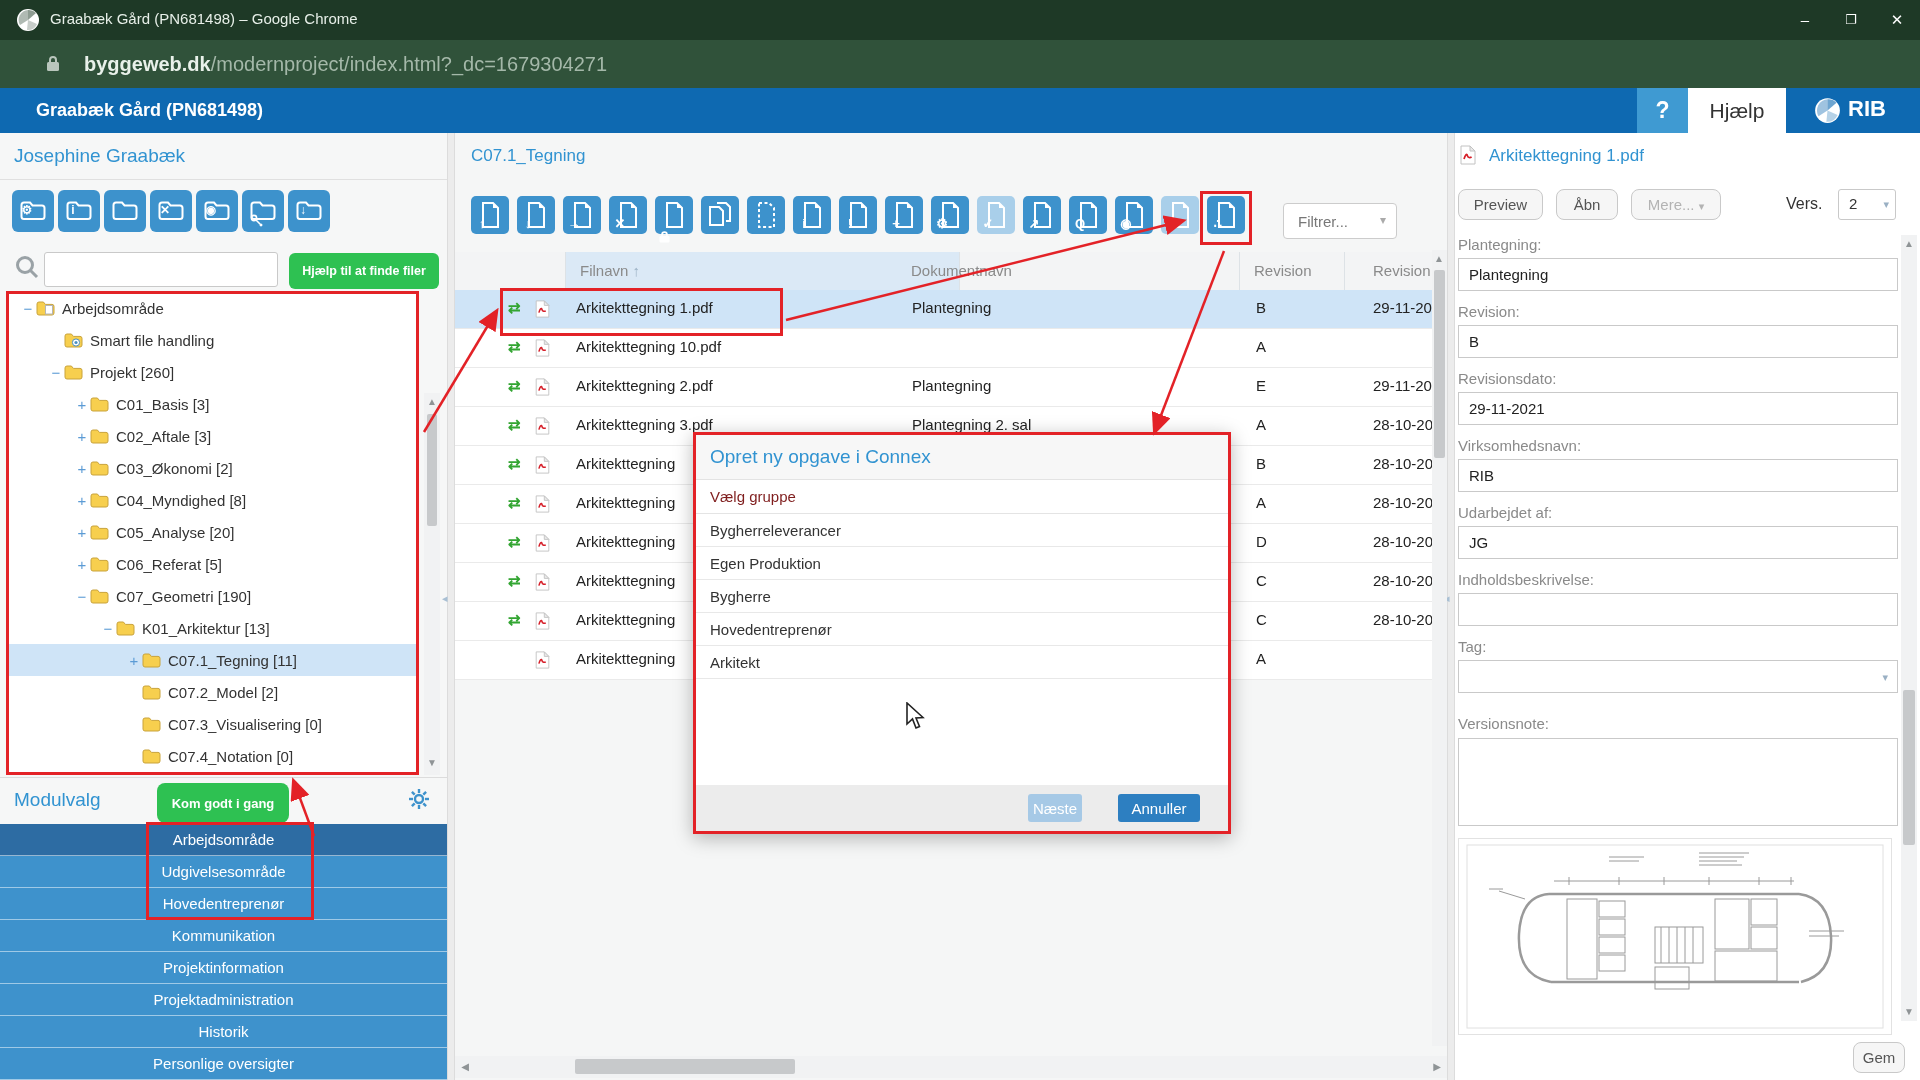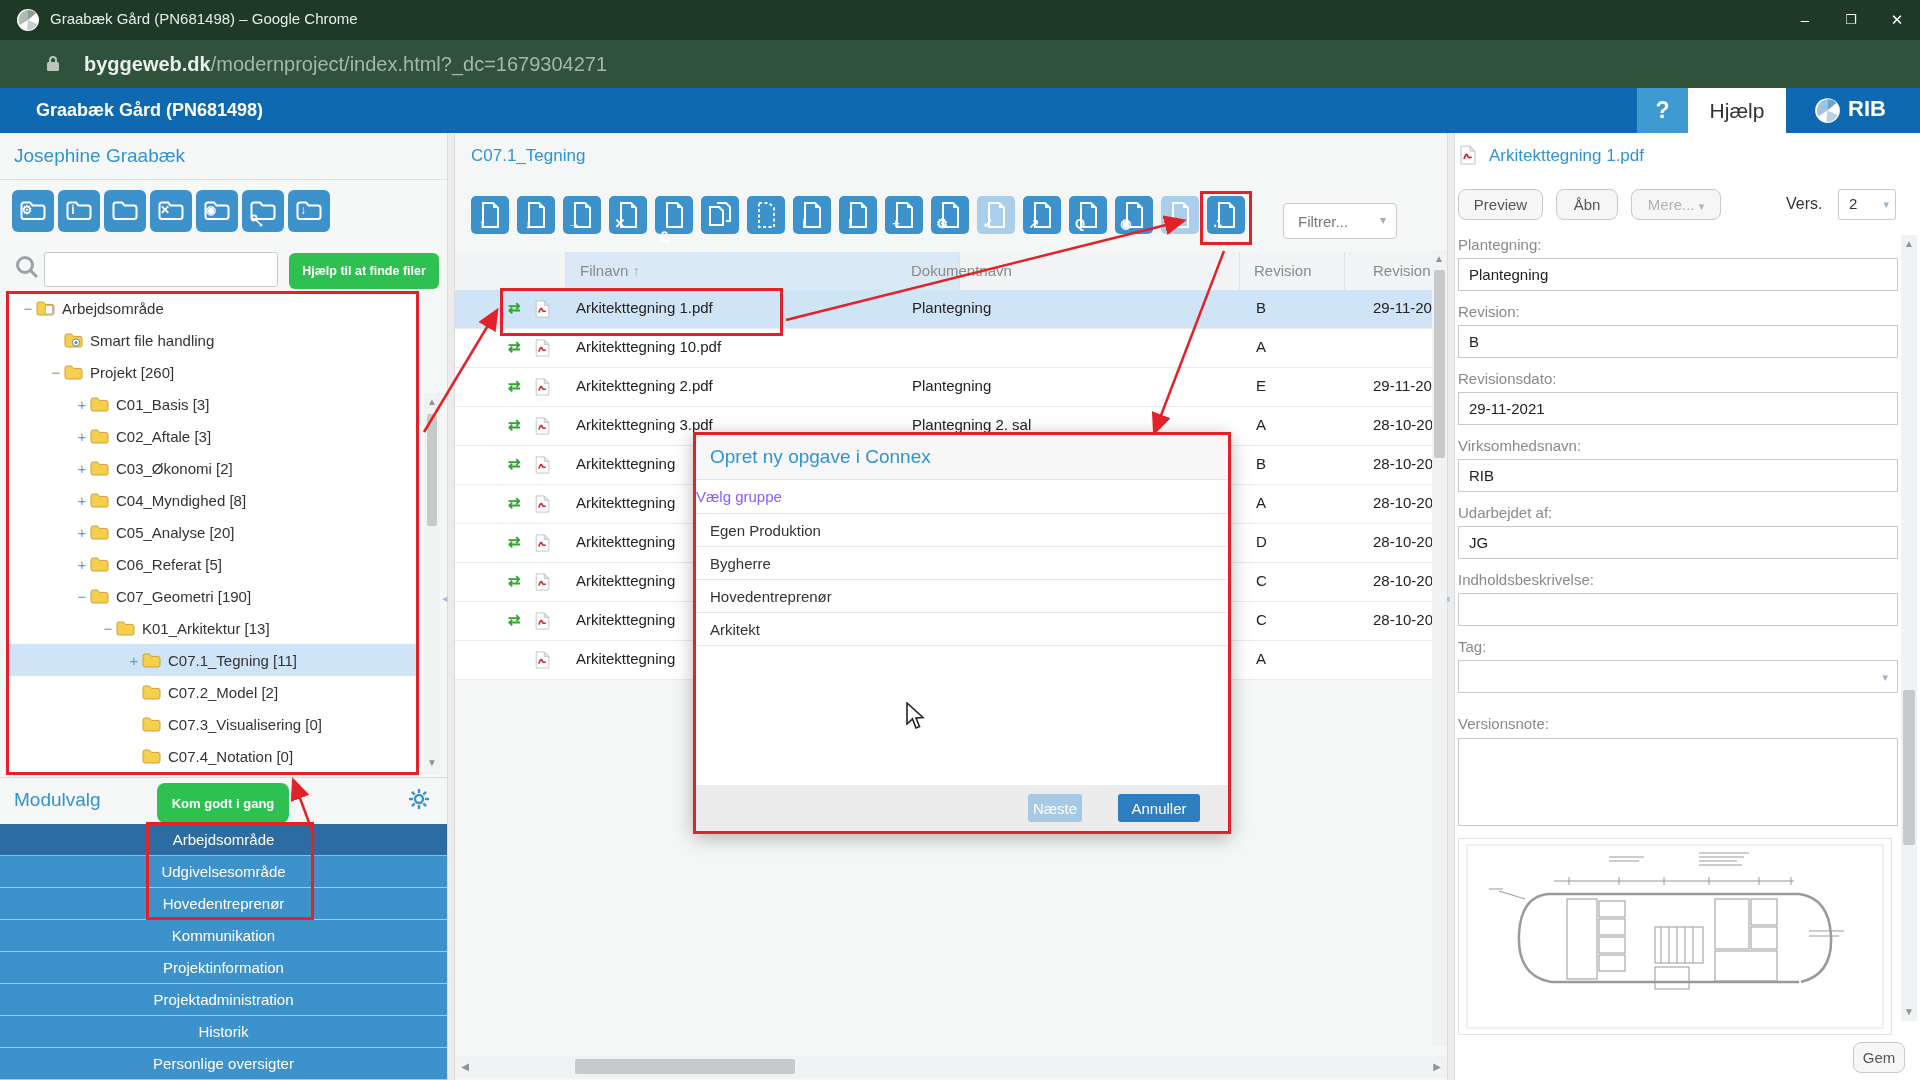--- a/index.html
+++ b/index.html
@@ -92,21 +92,21 @@
   .fblock .selchev { position:absolute; right:10px; top:33px; color:#9ab0c4; font-size:11px; }
   #note-label { left:1458px; top:715px; font-size:15px; color:#8a8a8a; }
   #note-area { left:1458px; top:738px; width:440px; height:88px; border:1px solid #c9c9c9; background:#fff; resize:none; }
   #previewbox { left:1458px; top:838px; width:434px; height:197px; background:#fff; border:1px solid #e2e2e2; }
   #gem-btn { left:1853px; top:1042px; width:52px; height:31px; }
 
   
   #dialog { left:693px; top:432px; width:538px; height:402px; background:#fff; border:3px solid #e32227; box-shadow:0 4px 18px rgba(0,0,0,.28); }
   #dlg-head { position:absolute; left:0; top:0; width:100%; height:45px; background:#f7f7f7; border-bottom:1px solid #e3e3e3; }
   #dlg-head span { position:absolute; left:14px; top:11px; font-size:19px; color:#3193d1; }
-  #dlg-prompt { position:absolute; left:0; top:45px; width:100%; height:34px; border-bottom:1px solid #e4e4e4; color:#8b5cf6; font-size:15px; line-height:34px; padding-left:0; }
+  #dlg-prompt { position:absolute; left:0; top:45px; width:100%; height:34px; border-bottom:1px solid #e4e4e4; color:#7f1d1d; font-size:15px; line-height:34px; padding-left:14px; }
   #dlg-list { position:absolute; left:0; top:79px; width:100%; }
   .grow { height:33px; line-height:33px; padding-left:14px; font-size:15px; color:#333; border-bottom:1px solid #e8e8e8; }
   #dlg-foot { position:absolute; left:0; bottom:0; width:100%; height:46px; background:#ececec; }
   #next-btn { position:absolute; right:146px; top:9px; width:54px; height:28px; background:#a6c9e6; border:none; border-radius:3px; color:#fff; font-size:15px; font-family:"Liberation Sans",sans-serif; }
   #cancel-btn { position:absolute; right:28px; top:9px; width:82px; height:28px; background:#2d7fc1; border:none; border-radius:3px; color:#fff; font-size:15px; font-family:"Liberation Sans",sans-serif; }
 
   
   .redbox { position:absolute; border:3px solid #e32227; pointer-events:none; }
   #annot-svg { position:absolute; left:0; top:0; width:1920px; height:1080px; pointer-events:none; }
 </style>
@@ -748,20 +748,21 @@
 <span class="sbarr" style="left:1901px;top:238px">▲</span>
 <div class="sbthumb" style="left:1903px;top:690px;width:12px;height:155px"></div>
 <span class="sbarr" style="left:1901px;top:1006px">▼</span>
 
 <div class="abs" id="dialog">
   <div id="dlg-head">
       <span>Opret ny opgave i Connex</span>
     </div>
   <div id="dlg-prompt">Vælg gruppe</div>
   <div id="dlg-list">
+      <div class="grow">Bygherreleverancer</div>
       <div class="grow">Egen Produktion</div>
       <div class="grow">Bygherre</div>
       <div class="grow">Hovedentreprenør</div>
       <div class="grow">Arkitekt</div>
     </div>
   <div id="dlg-foot">
     <button id="next-btn">Næste</button>
     <button id="cancel-btn">Annuller</button>
   </div>
 </div>

